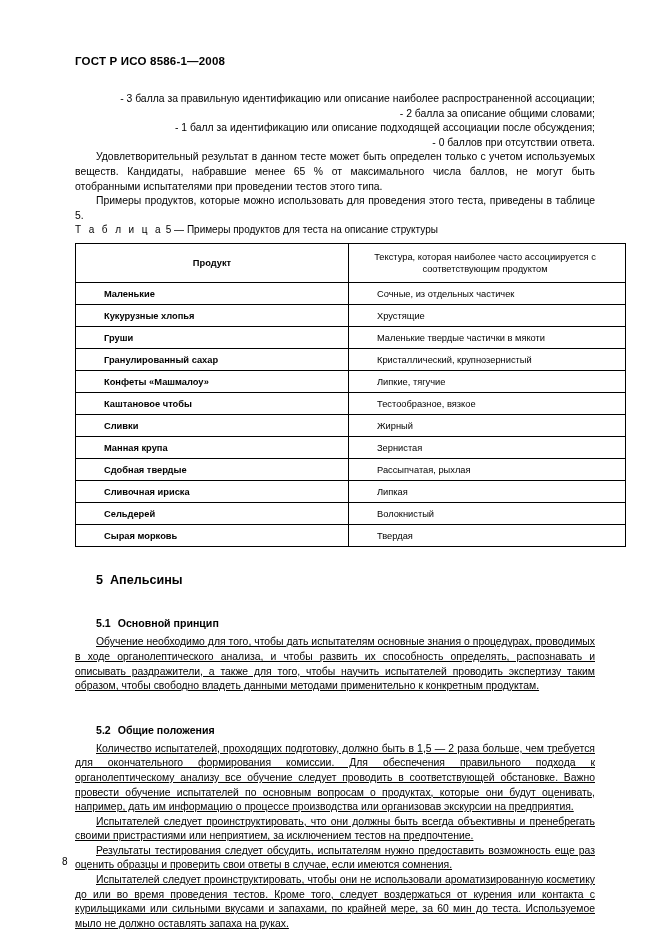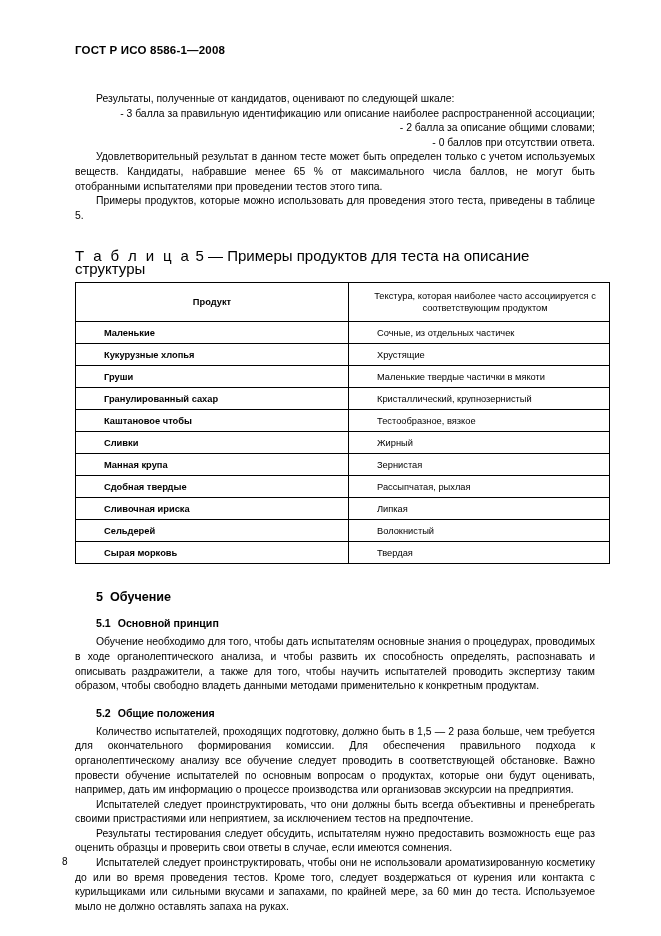--- a/index.html
+++ b/index.html
@@ -15,21 +15,21 @@
     position: relative;
     width: 661px;
     height: 936px;
     background: #ffffff;
     overflow: hidden;
     box-sizing: border-box;
   }
   .header {
     position: absolute;
     left: 75px;
-    top: 44px;
+    top: 55px;
     font-size: 11.5px;
     font-weight: bold;
     letter-spacing: 0.2px;
   }
   .content {
     position: absolute;
     left: 75px;
     top: 92px;
     width: 520px;
   }
@@ -41,23 +41,23 @@
     text-justify: inter-word;
   }
   p.indent {
     text-indent: 21px;
   }
   .scale-list p {
     text-align: right;
     text-indent: 0;
   }
   .table-caption {
-    margin-top: 26px;
+    margin-top: 0;
     margin-bottom: 7px;
-    font-size: 15px;
+    font-size: 10px;
     line-height: 13px;
   }
   .table-caption .tword {
     letter-spacing: 2.4px;
   }
   table.data {
     border-collapse: collapse;
     width: 520px;
     table-layout: fixed;
   }
@@ -80,59 +80,59 @@
     height: 21px;
   }
   table.data tr.head td {
     text-align: center;
     height: 38px;
     padding-left: 0;
     padding-right: 0;
   }
   table.data tr.head td.c2 {
     padding-left: 12px;
-    padding-right: 0;
+    padding-right: 16px;
   }
   h2.sec {
     font-size: 12.6px;
     font-weight: bold;
     margin: 0;
     padding: 0;
   }
   h3.sub {
     font-size: 10.6px;
     font-weight: bold;
     margin: 0;
     padding: 0;
   }
   .sec-wrap { margin-top: 26px; padding-left: 21px; }
-  .sub-wrap { margin-top: 13px; padding-left: 21px; }
+  .sub-wrap { margin-top: 30px; padding-left: 21px; }
   .sec-num { margin-right: 7px; }
-  .body-block { margin-top: 6px; }
+  .body-block { margin-top: 6px; text-decoration: underline; }
   .pagenum {
     position: absolute;
     left: 62px;
     top: 856px;
     font-size: 10px;
   }
 </style>
 </head>
 <body>
 
 <div class="page">
 
   <div class="header">ГОСТ Р ИСО 8586-1—2008</div>
 
   <div class="content">
 
-    <p class="indent">Результаты, полученные от кандидатов, оценивают по следующей шкале:</p>
 
     <div class="scale-list">
       <p>- 3 балла за правильную идентификацию или описание наиболее распространенной ассоциации;</p>
       <p>- 2 балла за описание общими словами;</p>
+      <p>- 1 балл за идентификацию или описание подходящей ассоциации после обсуждения;</p>
       <p>- 0 баллов при отсутствии ответа.</p>
     </div>
 
     <p class="indent">Удовлетворительный результат в данном тесте может быть определен только с учетом используемых веществ. Кандидаты, набравшие менее 65 % от максимального числа баллов, не могут быть отобранными испытателями при проведении тестов этого типа.</p>
     <p class="indent">Примеры продуктов, которые можно использовать для проведения этого теста, приведены в таблице 5.</p>
 
     <div class="table-caption">
       <span class="tword">Т а б л и ц а</span>
       <span>5 — Примеры продуктов для теста на описание структуры</span>
     </div>
@@ -153,20 +153,24 @@
         </tr>
         <tr>
           <td class="c1">Груши</td>
           <td class="c2">Маленькие твердые частички в мякоти</td>
         </tr>
         <tr>
           <td class="c1">Гранулированный сахар</td>
           <td class="c2">Кристаллический, крупнозернистый</td>
         </tr>
         <tr>
+          <td class="c1">Конфеты «Машмалоу»</td>
+          <td class="c2">Липкие, тягучие</td>
+        </tr>
+        <tr>
           <td class="c1">Каштановое чтобы</td>
           <td class="c2">Тестообразное, вязкое</td>
         </tr>
         <tr>
           <td class="c1">Сливки</td>
           <td class="c2">Жирный</td>
         </tr>
         <tr>
           <td class="c1">Манная крупа</td>
           <td class="c2">Зернистая</td>
@@ -184,21 +188,21 @@
           <td class="c2">Волокнистый</td>
         </tr>
         <tr>
           <td class="c1">Сырая морковь</td>
           <td class="c2">Твердая</td>
         </tr>
       </tbody>
     </table>
 
     <div class="sec-wrap">
-      <h2 class="sec"><span class="sec-num">5</span><span>Обучение</span></h2>
+      <h2 class="sec"><span class="sec-num">5</span><span>Апельсины</span></h2>
     </div>
 
     <div class="sub-wrap">
       <h3 class="sub"><span class="sec-num">5.1</span><span>Основной принцип</span></h3>
     </div>
     <div class="body-block">
       <p class="indent">Обучение необходимо для того, чтобы дать испытателям основные знания о процедурах, проводимых в ходе органолептического анализа, и чтобы развить их способность определять, распознавать и описывать раздражители, а также для того, чтобы научить испытателей проводить экспертизу таким образом, чтобы свободно владеть данными методами применительно к конкретным продуктам.</p>
     </div>
 
     <div class="sub-wrap">

